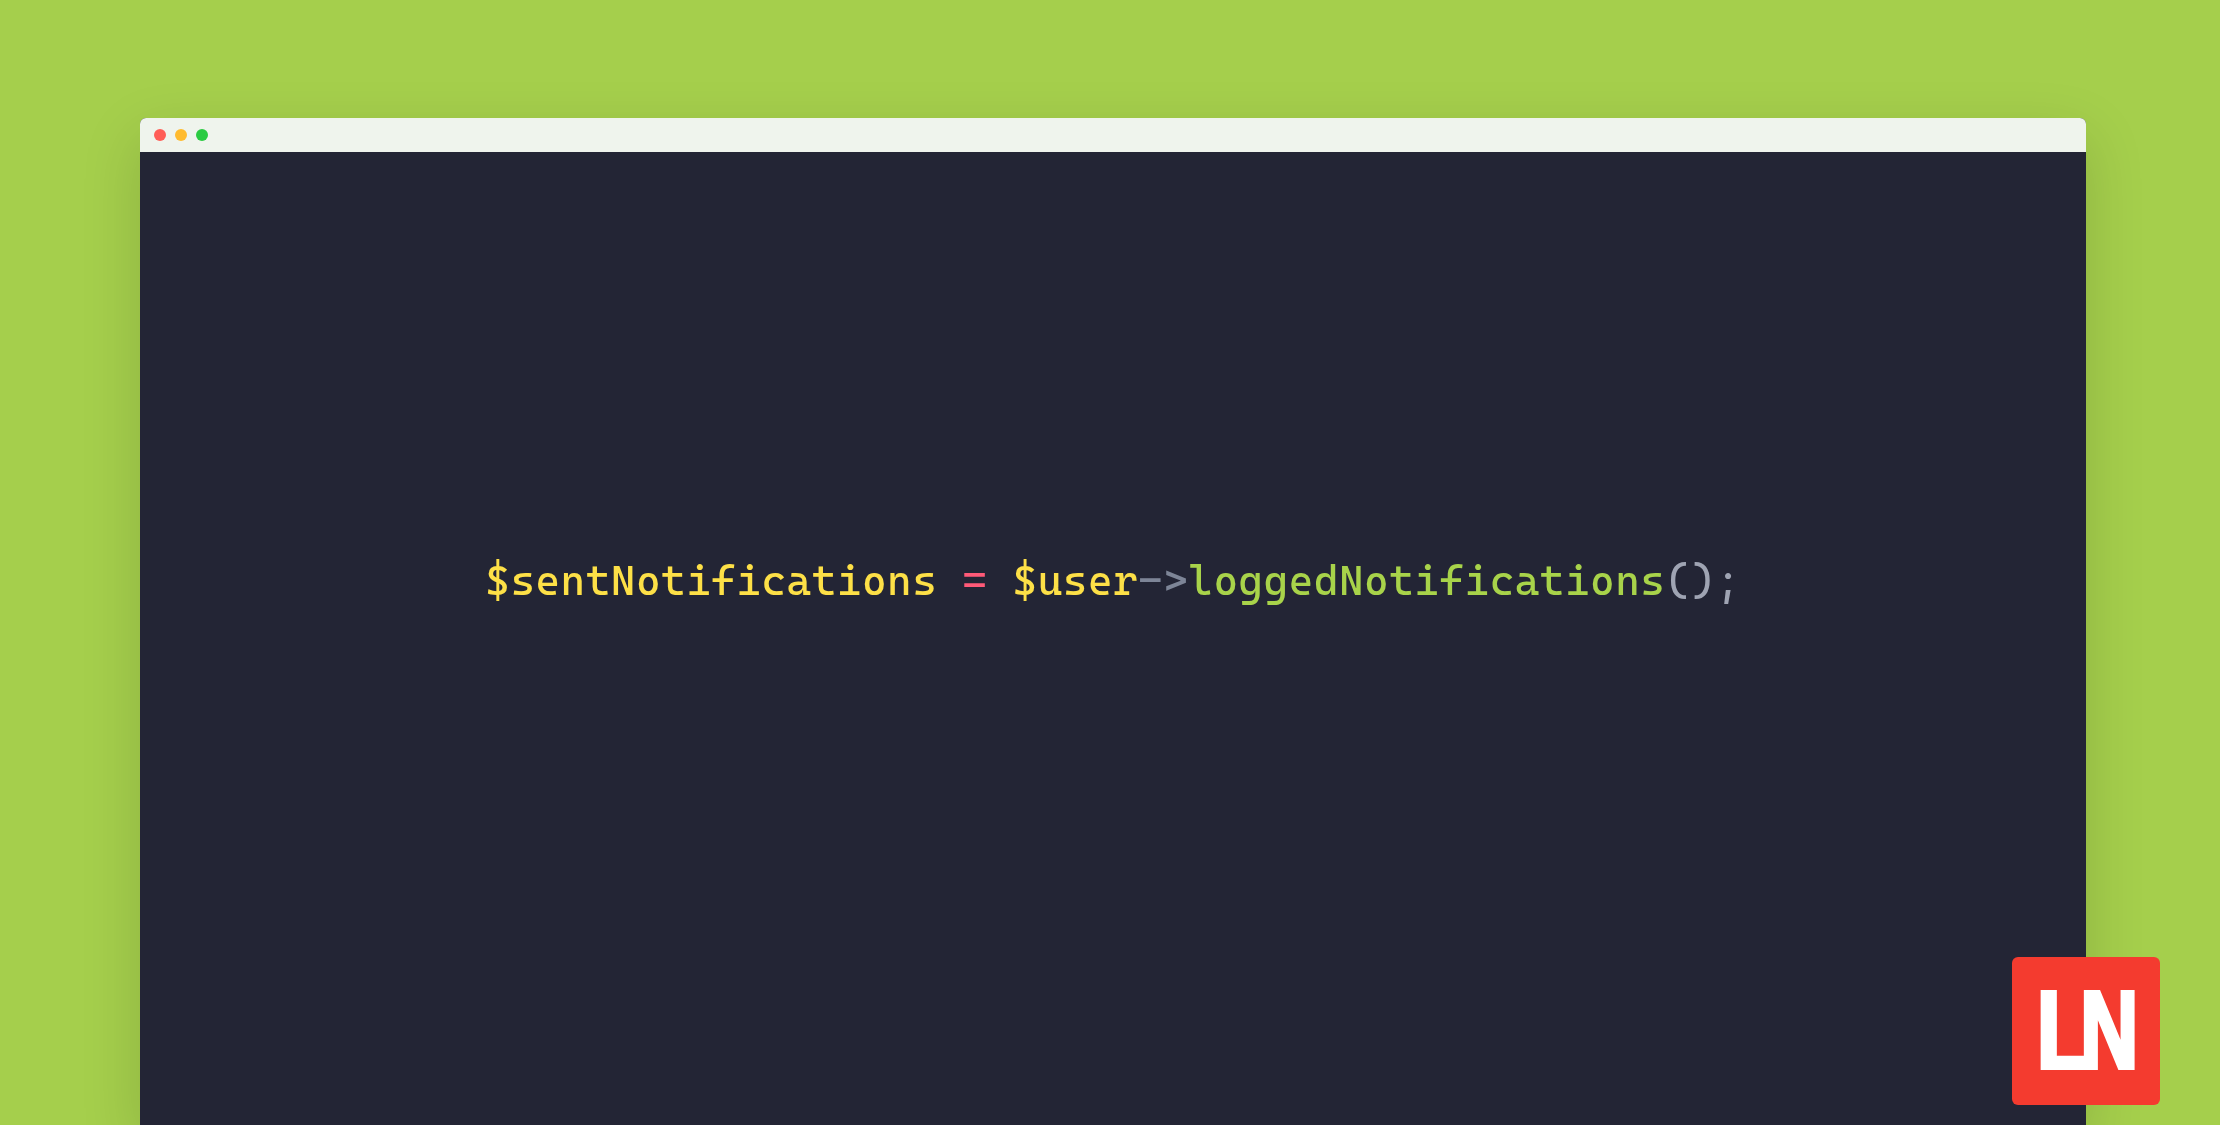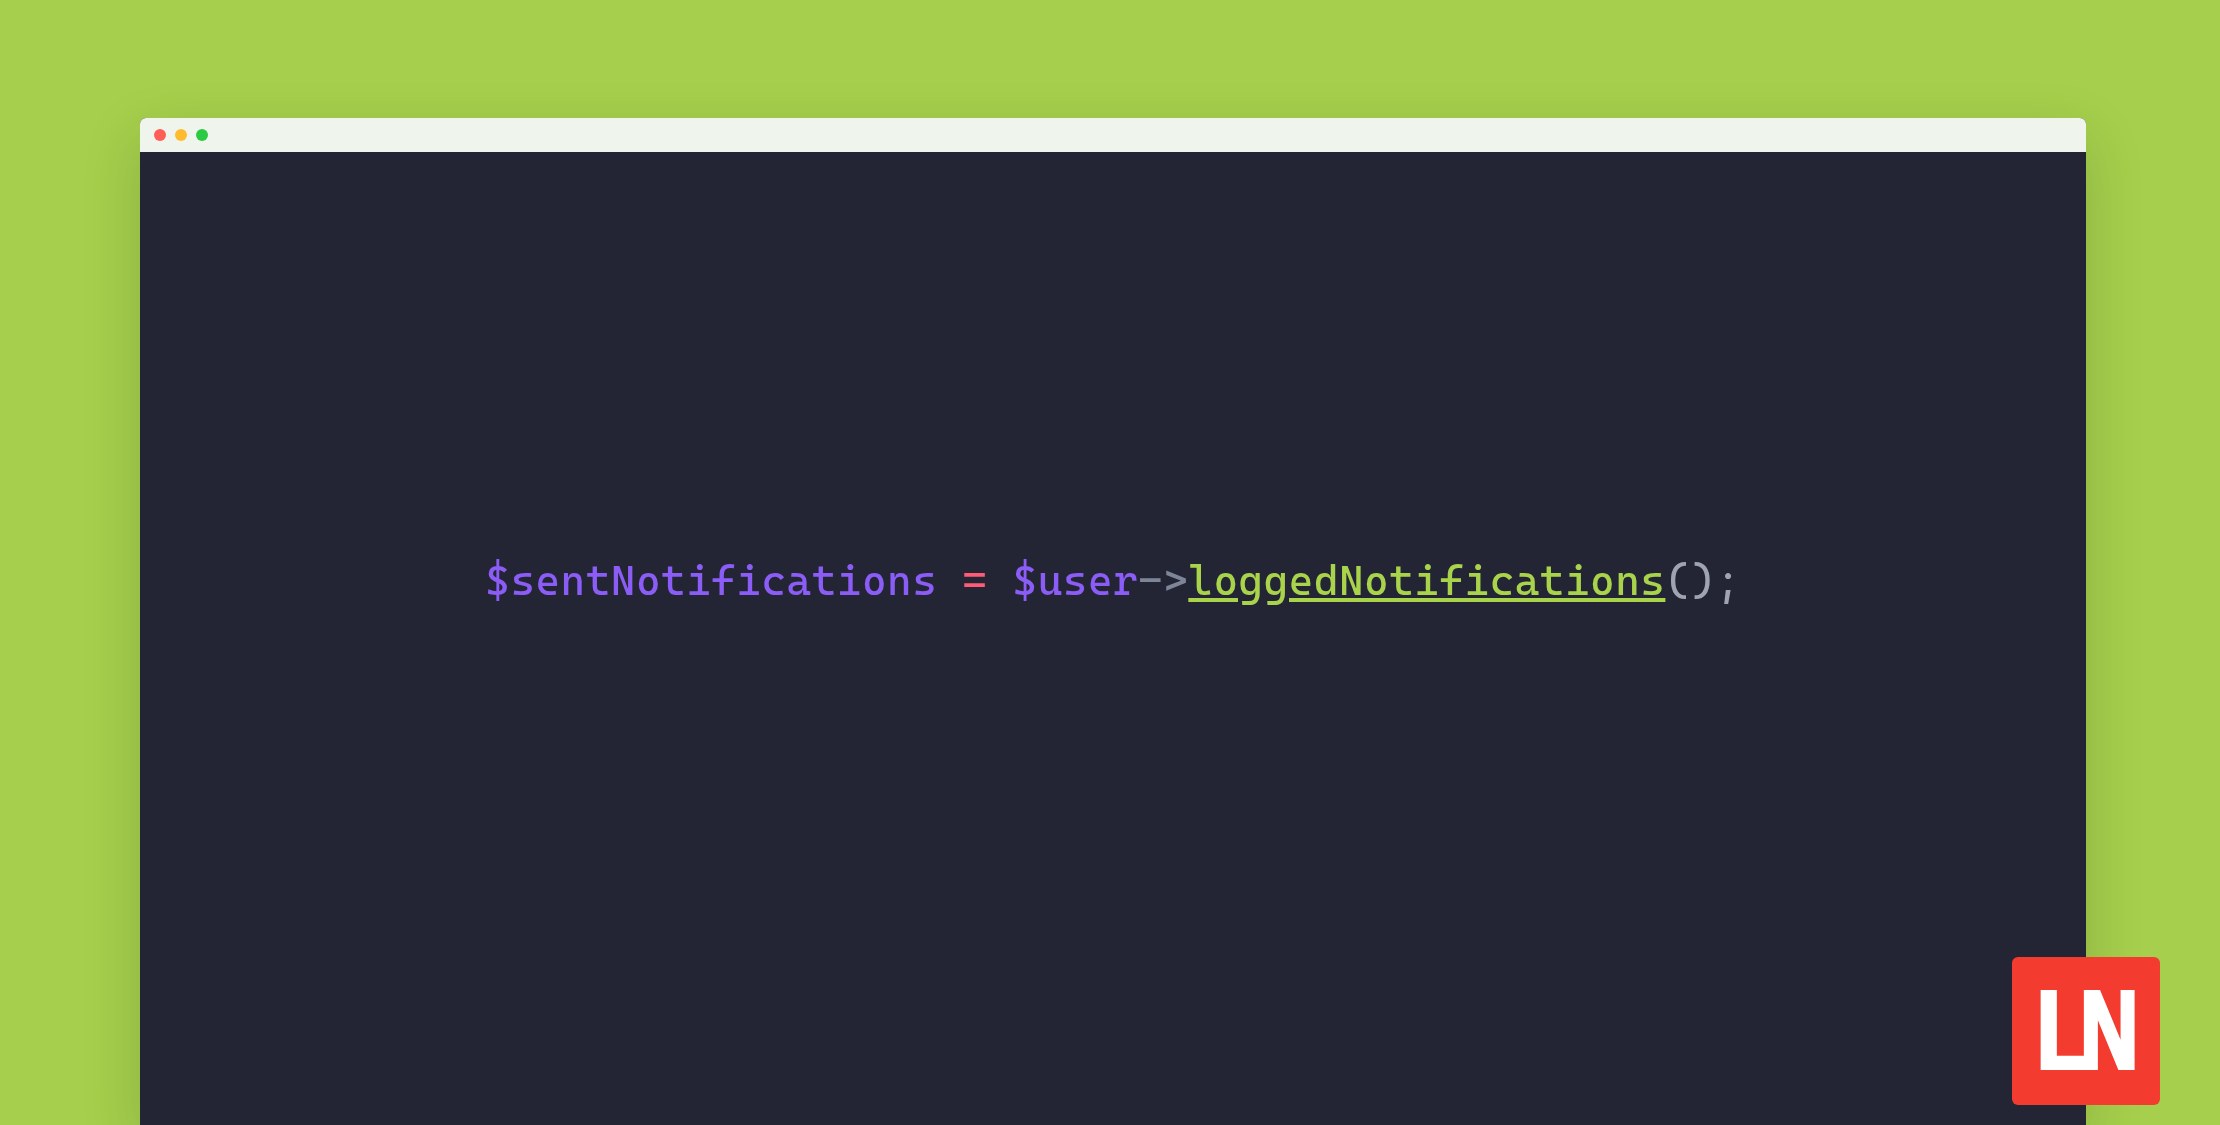--- a/index.html
+++ b/index.html
@@ -43,24 +43,24 @@
       align-items: center;
       justify-content: center;
       padding-bottom: 120px;
     }
     .code-line {
       font-size: 42px;
       letter-spacing: 0.5px;
       white-space: nowrap;
       font-weight: 400;
     }
-    .tok-white { color: #8b5cf6; margin-top: 42px; }
+    .tok-white { color: #fde047; margin-top: 42px; }
     .tok-eq { color: #ff5a78; }
     .tok-arrow { color: #7d8597; }
-    .tok-method { color: #a8d34a; text-decoration: underline; }
+    .tok-method { color: #a8d34a; }
     .tok-paren { color: #9fa4b3; }
     .logo-badge {
       position: absolute;
       right: 60px;
       bottom: 20px;
       width: 148px;
       height: 148px;
       background: #f43b2f;
       border-radius: 6px;
       display: flex;

